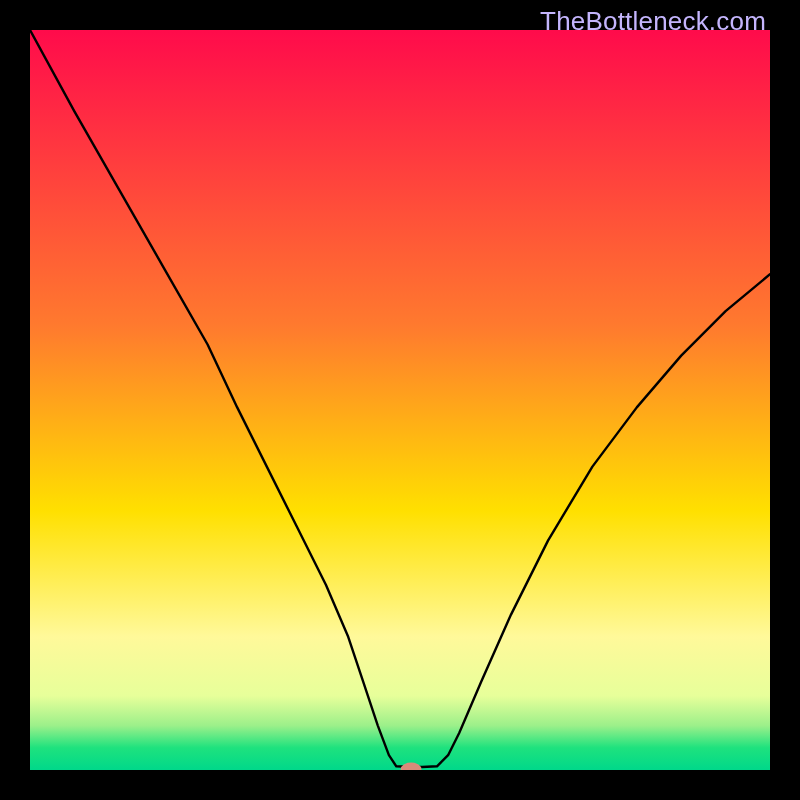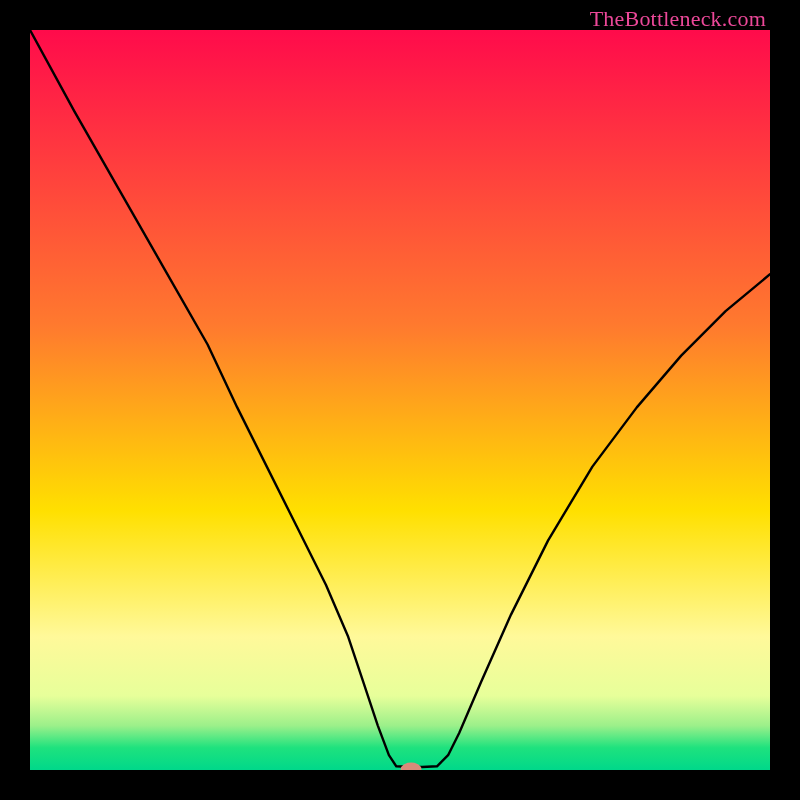--- a/index.html
+++ b/index.html
@@ -22,26 +22,25 @@
     left: 30px;
     top: 30px;
     width: 740px;
     height: 740px;
     overflow: hidden;
   }
   .watermark {
     position: absolute;
     top: 6px;
     right: 34px;
-    color: #ec4899;
-    font-size: 22px;
+    color: #c4b5fd;
+    font-size: 26px;
     font-weight: 500;
     letter-spacing: 0.2px;
     user-select: none;
-    font-family: Liberation Serif, serif;
   }
 </style>
 </head>
 <body>
 
 <div class="stage">
   <div class="watermark">TheBottleneck.com</div>
   <div class="plot">
     <svg id="chart-svg" width="740" height="740" viewBox="0 0 740 740" preserveAspectRatio="none">
       <defs>

